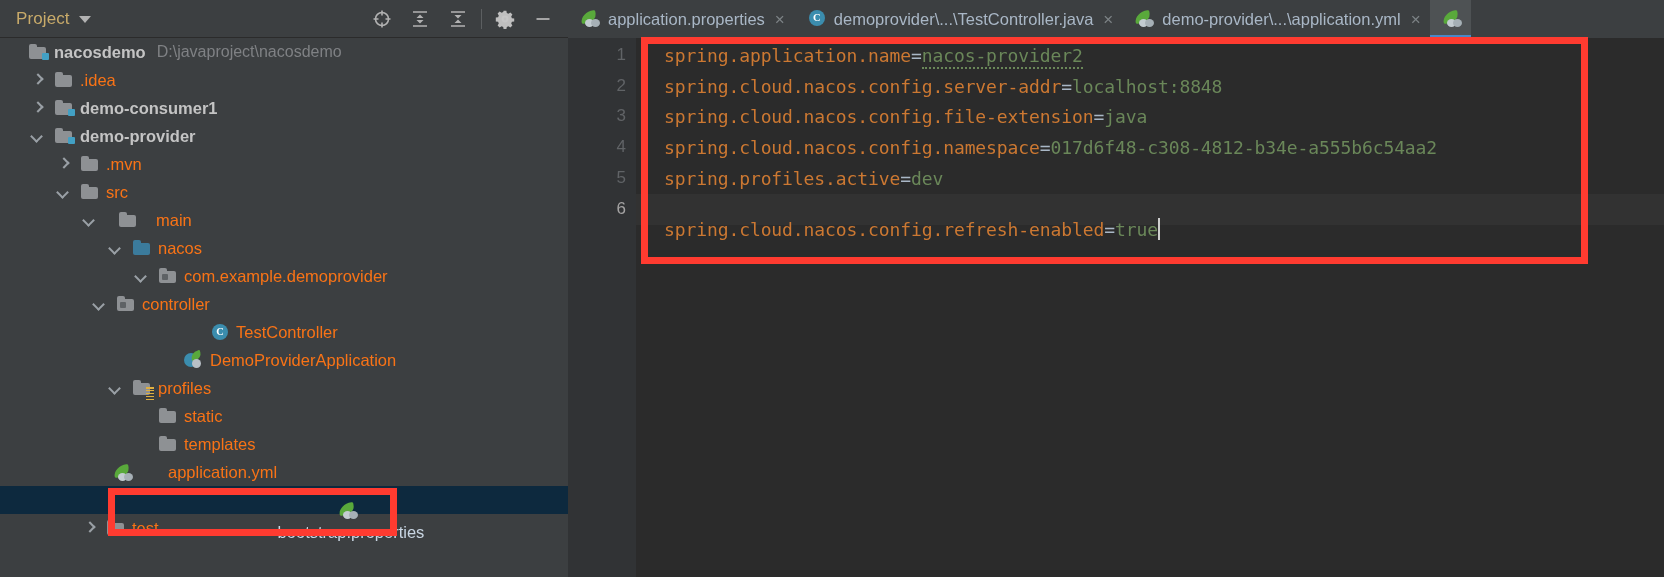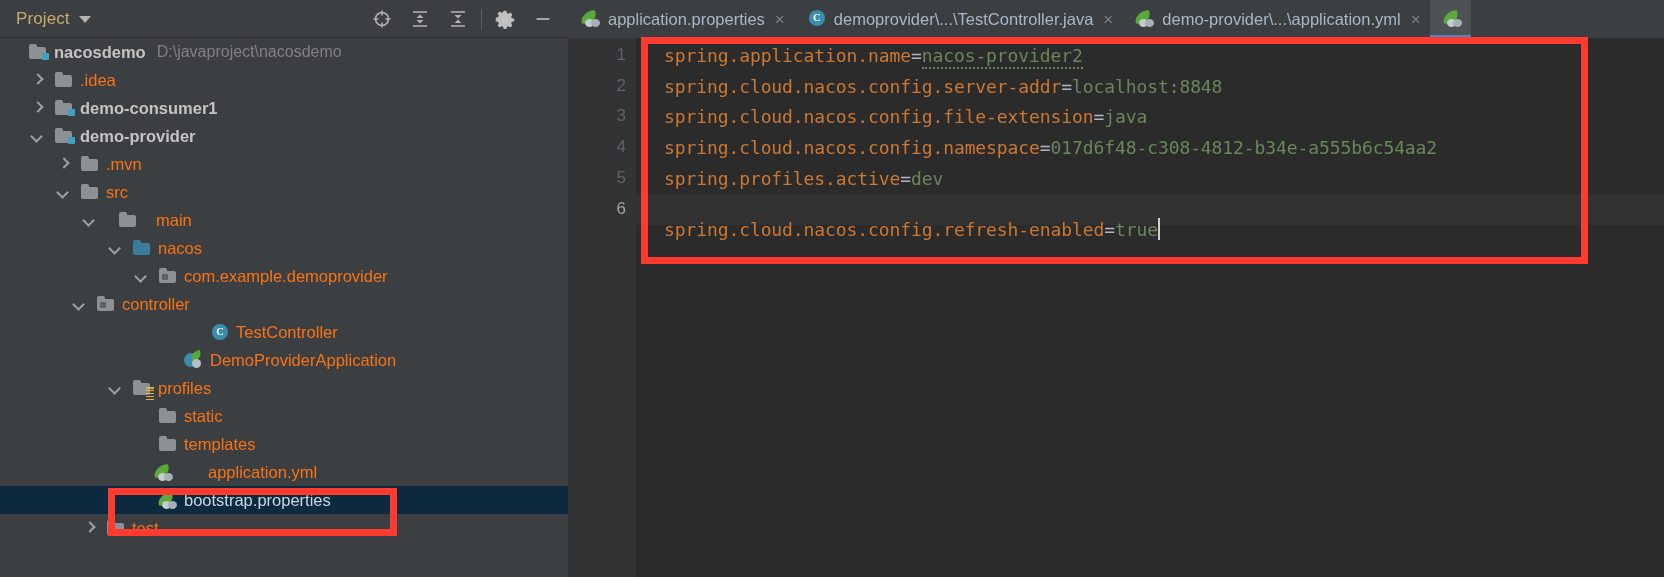--- a/index.html
+++ b/index.html
@@ -203,21 +203,21 @@
         </div>
         <div class="row" style="padding-left: 134px;">
           <span class="arrow d" style="margin-right: 8px;"></span>
           <span class="ico">
             <span class="f-tab"></span>
             <span class="f-body"></span>
             <span class="pkg-dot"></span>
           </span>
           <span class="label">com.example.demoprovider</span>
         </div>
-        <div class="row" style="padding-left: 72px;">
+        <div class="row" style="padding-left: 92px;">
           <span class="arrow d" style="margin-right: 8px;"></span>
           <span class="ico">
             <span class="f-tab"></span>
             <span class="f-body"></span>
             <span class="pkg-dot"></span>
           </span>
           <span class="label">controller</span>
         </div>
         <div class="row" style="padding-left: 186px;">
           <span class="arrow" style="margin-right: 8px;"></span>
@@ -261,32 +261,32 @@
           <span class="label">static</span>
         </div>
         <div class="row" style="padding-left: 134px;">
           <span class="arrow" style="margin-right: 8px;"></span>
           <span class="ico">
             <span class="f-tab"></span>
             <span class="f-body"></span>
           </span>
           <span class="label">templates</span>
         </div>
-        <div class="row" style="padding-left: 102px; gap: 28px;">
+        <div class="row" style="padding-left: 62px; gap: 28px;">
           <span class="arrow" style="margin-right: 8px;"></span>
           <span class="ico">
             <span class="leaf">
               <span class="lf"></span>
               <span class="bean2"></span>
               <span class="bean"></span>
             </span>
           </span>
           <span class="label">application.yml</span>
         </div>
-        <div class="row sel" style="padding-left: 134px;">
+        <div class="row sel" style="padding-left: 134px; flex-direction: column;">
           <span class="arrow" style="margin-right: 8px;"></span>
           <span class="ico">
             <span class="leaf">
               <span class="lf"></span>
               <span class="bean2"></span>
               <span class="bean"></span>
             </span>
           </span>
           <span class="label" style="color: rgb(201, 214, 227);">bootstrap.properties</span>
         </div>

